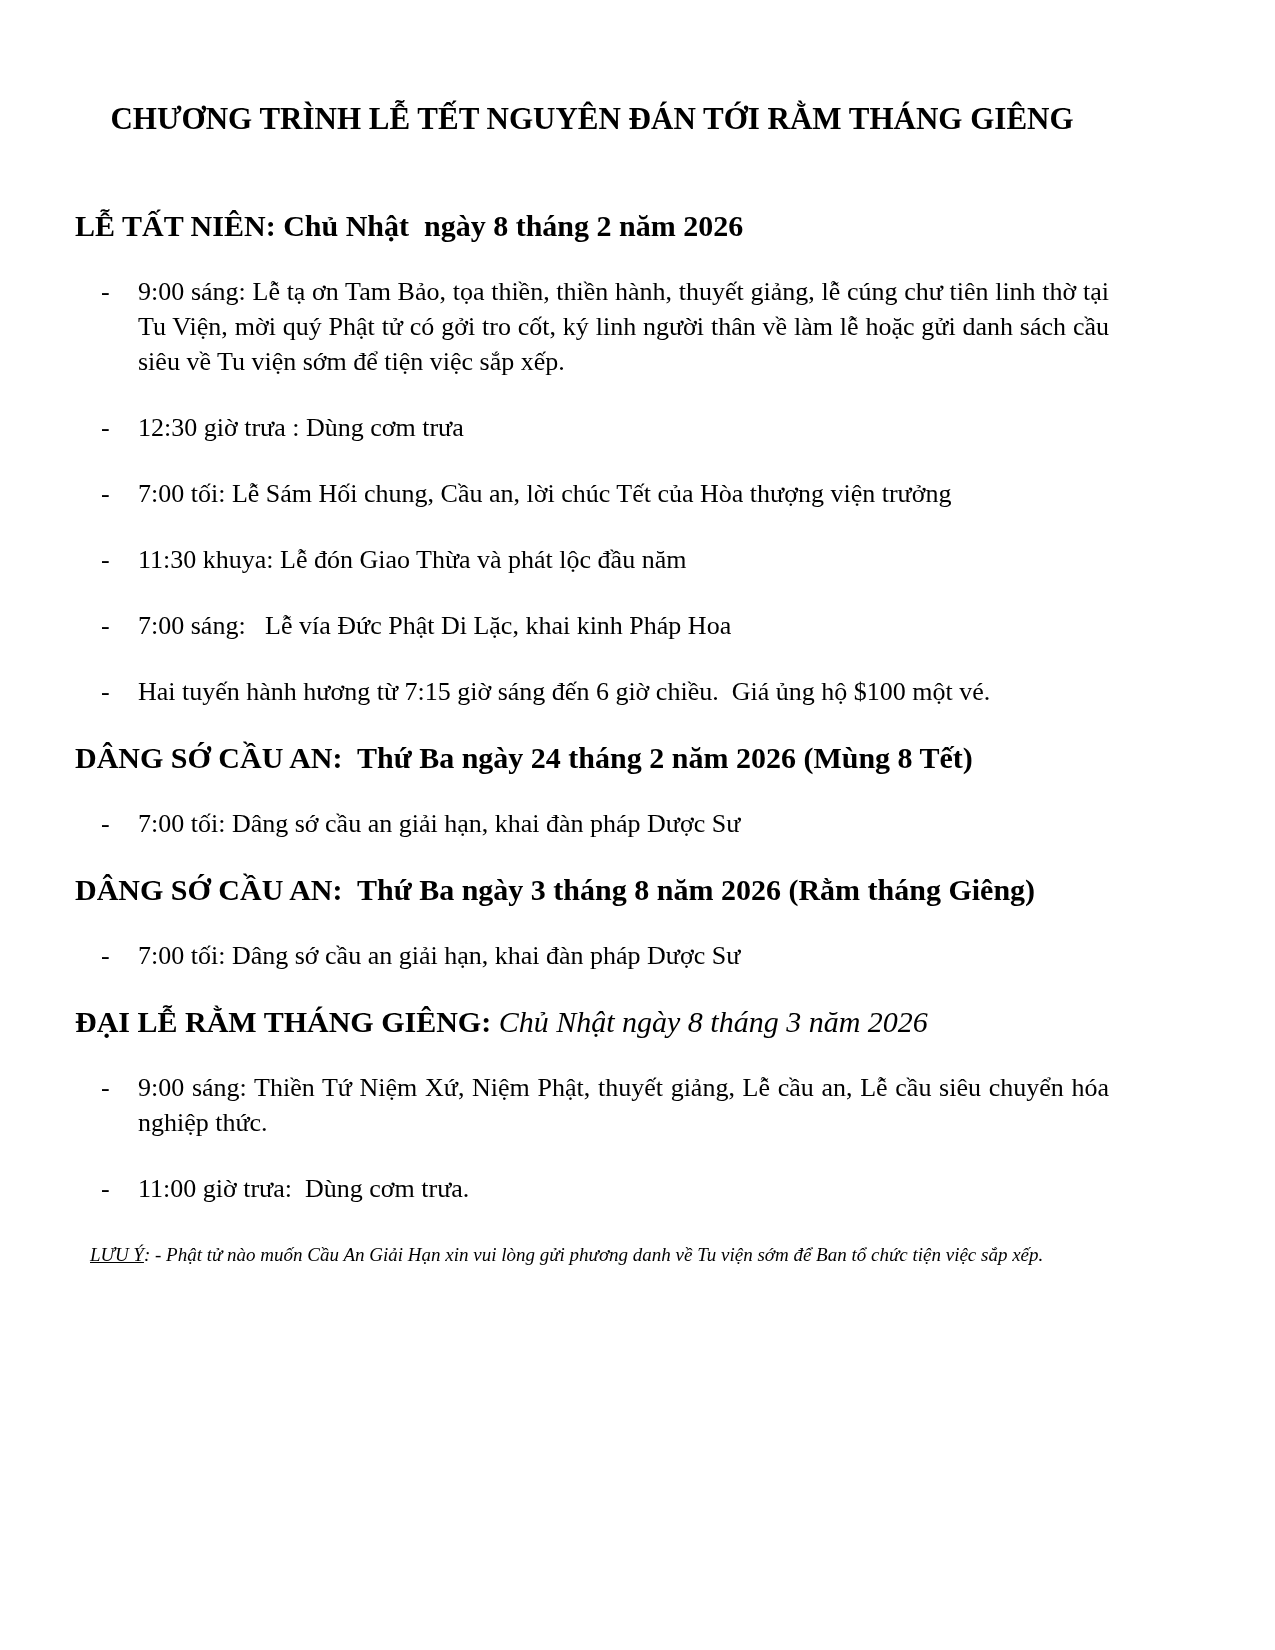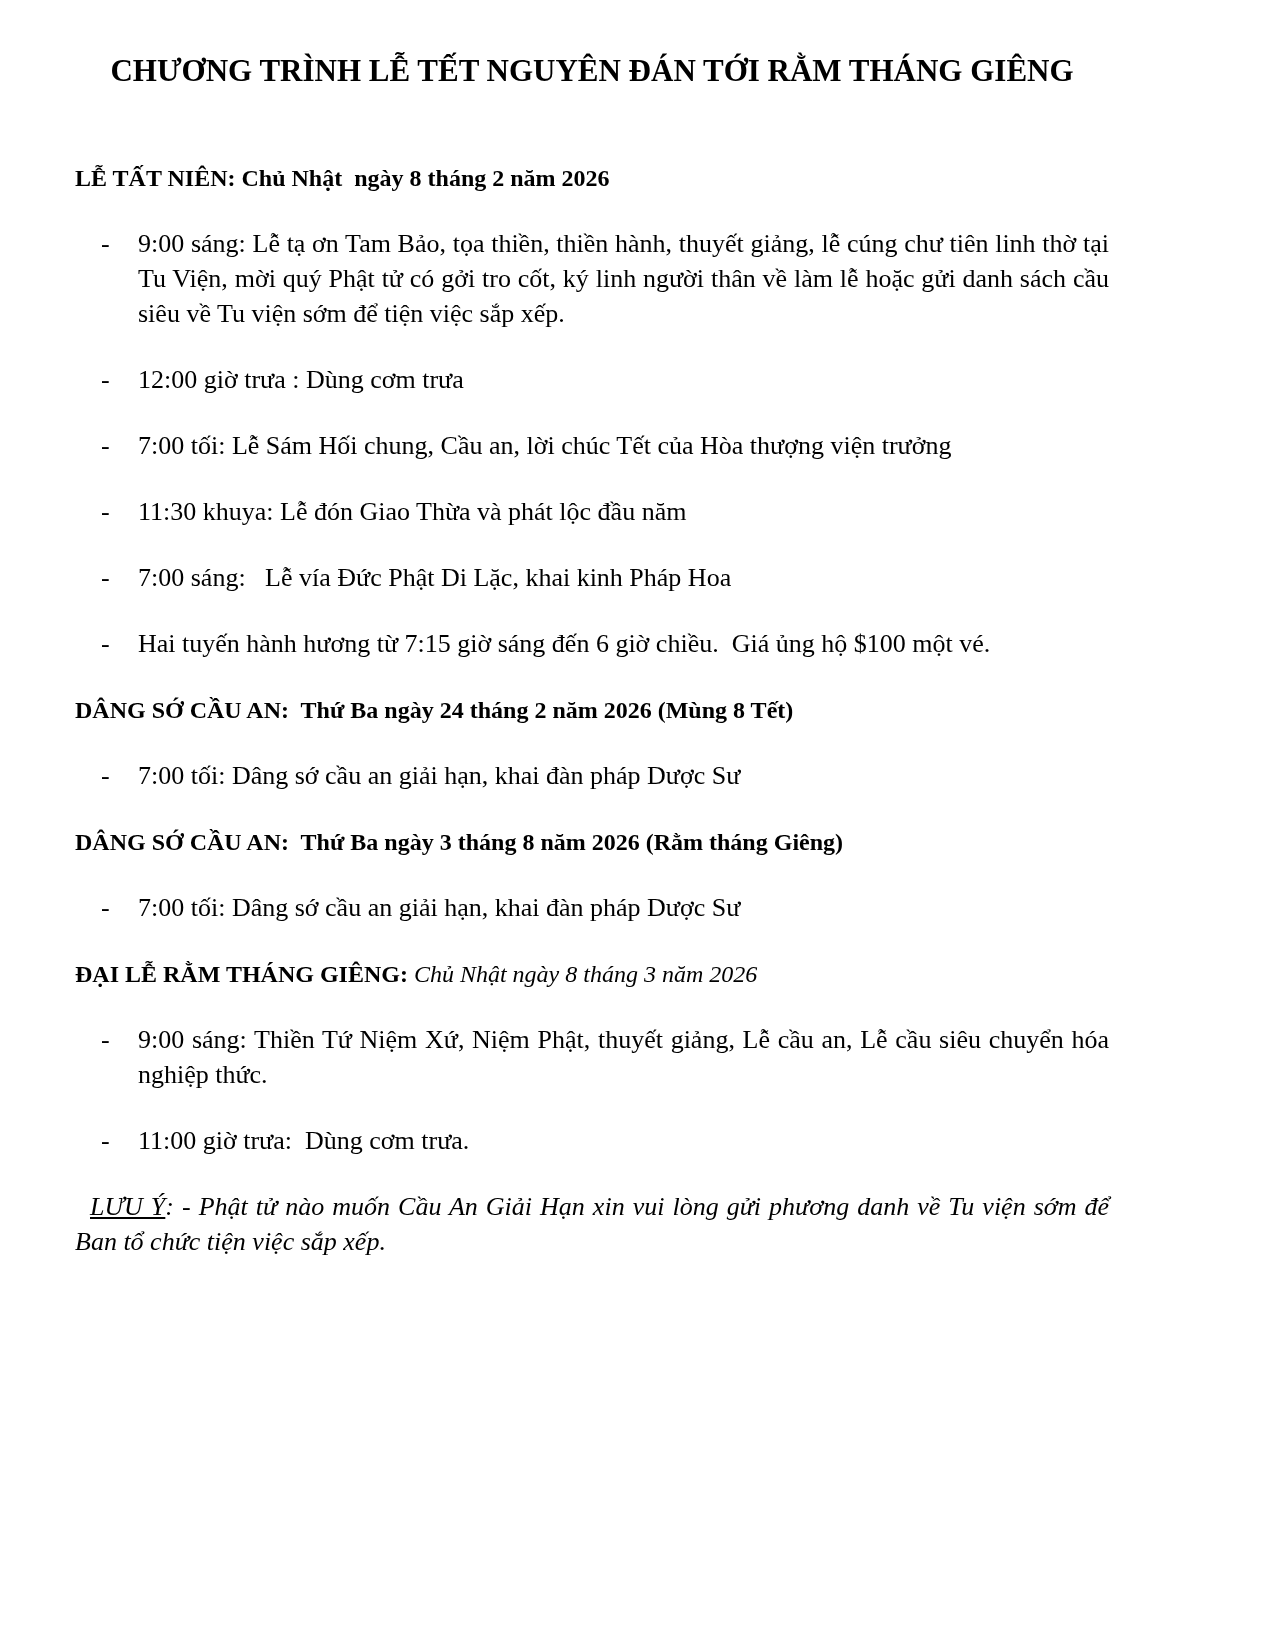--- a/index.html
+++ b/index.html
@@ -4,35 +4,35 @@
 <style>
   html, body { margin: 0; padding: 0; background: #ffffff; }
   .page {
     position: relative;
     width: 1199px;
     height: 1650px;
     box-sizing: border-box;
     background: #ffffff;
     color: #000000;
     font-family: "Liberation Serif", "DejaVu Serif", serif;
-    padding: 52px 90px 0 75px;
+    padding: 100px 90px 0 75px;
     overflow: hidden;
   }
   h1.doc-title {
     font-size: 31px;
     line-height: 38px;
     font-weight: bold;
     text-align: center;
     margin: 0 0 70px 0;
     white-space: pre-wrap;
     letter-spacing: 0px;
   }
   section.schedule-section { margin: 0; }
   h2.section-heading {
-    font-size: 24px;
+    font-size: 30px;
     line-height: 36px;
     font-weight: normal;
     margin: 0 0 30px 0;
     white-space: pre-wrap;
   }
   h2.section-heading .hb { font-weight: bold; }
   h2.section-heading .hr { font-weight: normal; font-style: italic; }
   .bullet {
     display: flex;
     font-size: 26px;
@@ -42,21 +42,21 @@
   .bullet .dash {
     flex: 0 0 37px;
     margin-left: 26px;
   }
   .bullet .bullet-text {
     flex: 1;
     text-align: justify;
     white-space: pre-wrap;
   }
   p.note {
-    font-size: 26px;
+    font-size: 19px;
     line-height: 35px;
     font-style: italic;
     margin: 10px 0 0 0;
     text-indent: 15px;
     white-space: pre-wrap;
     text-align: justify;
   }
   p.note .note-label { text-decoration: underline; }
 </style>
 </head>
@@ -70,21 +70,21 @@
   <section class="schedule-section">
     <h2 class="section-heading"><span class="hb">LỄ TẤT NIÊN: Chủ Nhật  ngày 8 tháng 2 năm 2026</span><span class="hr"></span></h2>
     <div class="bullets">
   <div class="bullet">
     <span class="dash">-</span>
     <span class="bullet-text">9:00 sáng: Lễ tạ ơn Tam Bảo, tọa thiền, thiền hành, thuyết giảng, lễ cúng chư tiên linh thờ tại Tu Viện, mời quý Phật tử có gởi tro cốt, ký linh người thân về làm lễ hoặc gửi danh sách cầu siêu về Tu viện sớm để tiện việc sắp xếp.</span>
   </div>
 
   <div class="bullet">
     <span class="dash">-</span>
-    <span class="bullet-text">12:00 giờ trưa : Dùng cơm trưa</span>
+    <span class="bullet-text">12:30 giờ trưa : Dùng cơm trưa</span>
   </div>
 </div>
   </section>
 
   <section class="schedule-section">
     <div class="bullets">
   <div class="bullet">
     <span class="dash">-</span>
     <span class="bullet-text">7:00 tối: Lễ Sám Hối chung, Cầu an, lời chúc Tết của Hòa thượng viện trưởng</span>
   </div>

